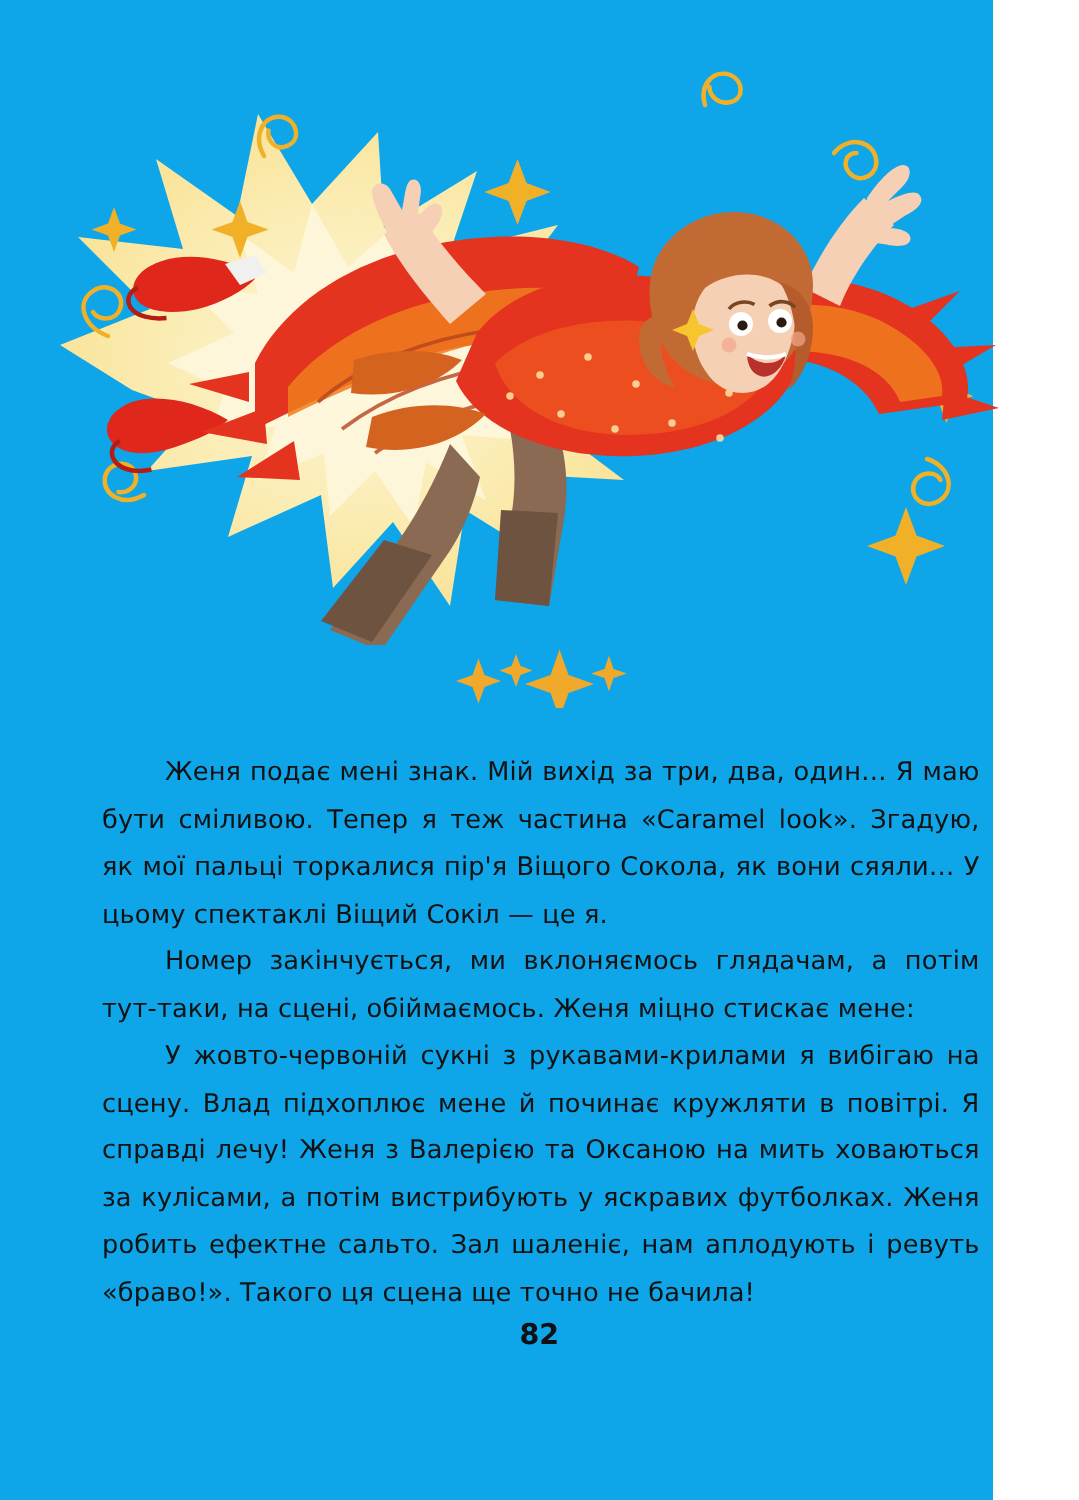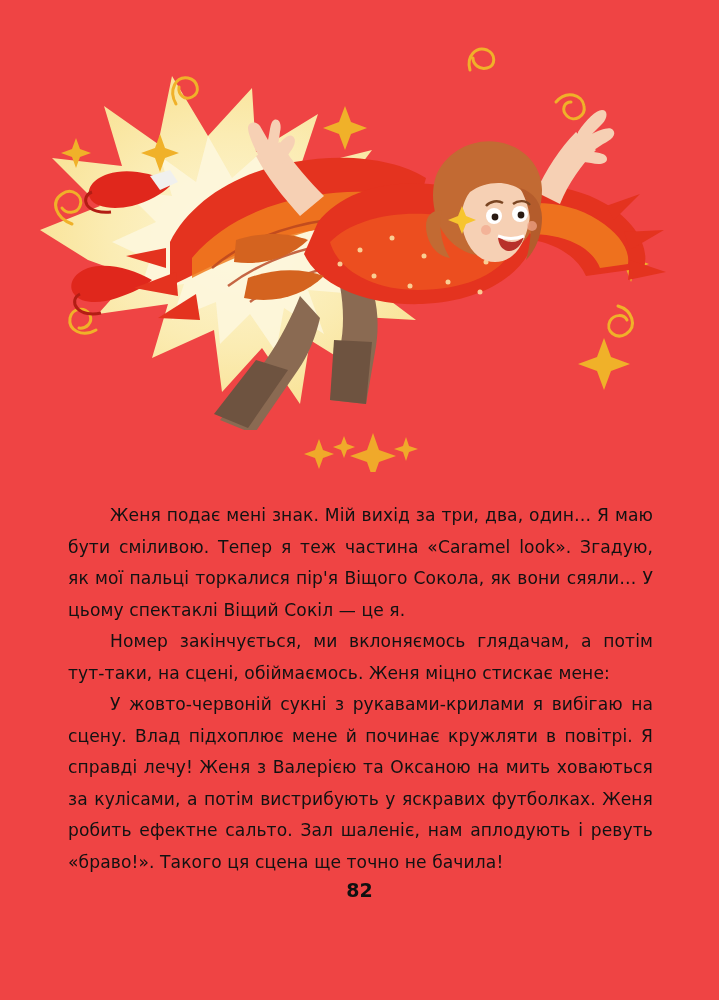--- a/index.html
+++ b/index.html
@@ -9,23 +9,23 @@
   }
   body {
     width: 719px;
     height: 1000px;
     overflow: hidden;
     font-family: "DejaVu Sans", sans-serif;
     color: #1a1a1a;
   }
   .page {
     position: relative;
-    width: 719px;
+    width: 662px;
     height: 1000px;
-    background: #ef4444;
+    background: #0ea5e9;
     box-sizing: border-box;
     padding-left: 32px;
   }
 
   
   .illustration {
     position: absolute;
     left: 0;
     top: 10px;
     width: 719px;

